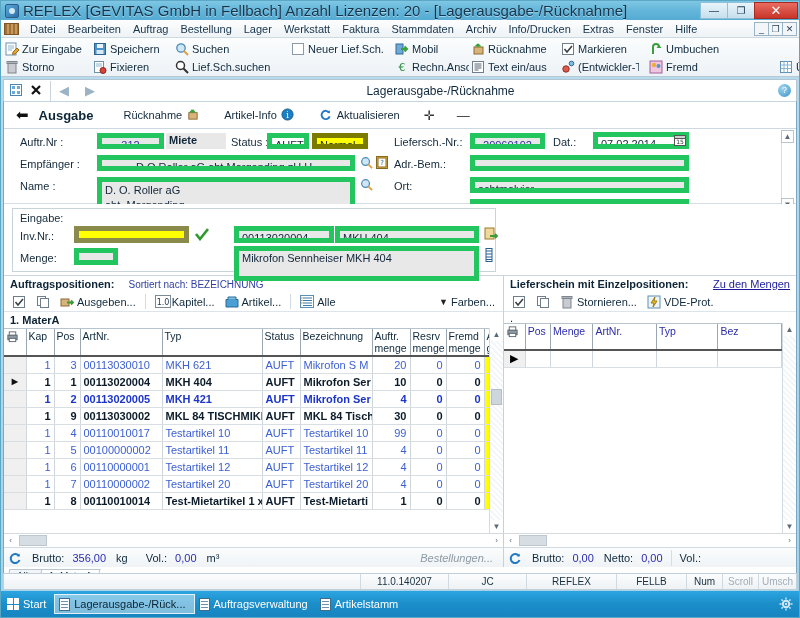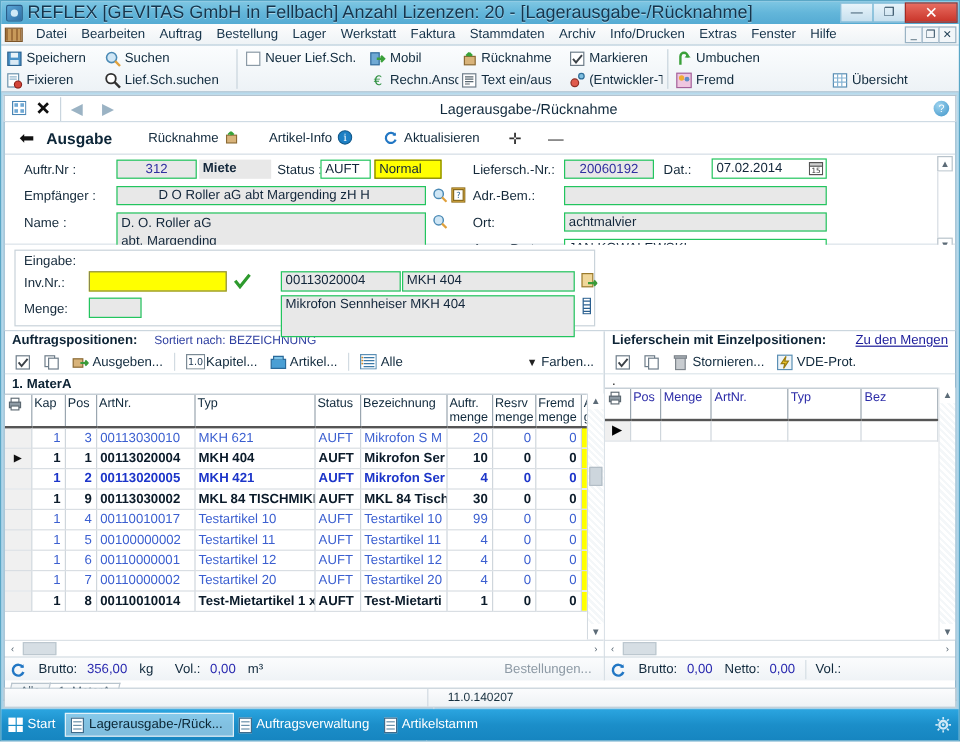--- a/index.html
+++ b/index.html
@@ -128,21 +128,21 @@
   .fh-back { font-size: 15px; color:#111; padding: 0 10px 0 6px; }
   .fh-title { font-weight: bold; font-size: 13px; color: #0d2638; margin-right: 30px;}
   .fh-item { display:flex; align-items:center; gap:4px; font-size:11px; color:#11293c; margin-right: 24px;}
   .fh-plus { color:#333; font-size:13px; margin-right:22px;}
   .fh-minus { color:#333; font-size:13px; }
 
   
   .form-area { position: relative; height: 75px; border-bottom:1px solid #d5dee5; background:#fff;}
   .fl { position: absolute; font-size: 11px; color: #14293a; }
   .fi {
-    position: absolute; background: #e8e8e8; border: 1px solid #22c55e;
+    position: absolute; background: #e8e8e8; border: 5px solid #22c55e;
     font-size: 11px; color: #12263a; padding: 1px 3px; line-height: 13px; overflow:hidden;
   }
   .fi.white { background: #fff; }
   .fi.val-blue { color: #30309f; text-align: center; }
   .fi.yellow { background: #ffff00; }
   .fi.bold { font-weight: bold; }
   .fi.plain { background: transparent; border: none; }
   .mini-ico { position:absolute; width:14px; height:14px; }
 
   
@@ -209,38 +209,38 @@
   .hsb-thumb { position:absolute; left:2px; top:0; width:28px; height:11px; background:#d6dee4; border:1px solid #bcc7cf;}
 
   
   .totbar {
     display:flex; align-items:center; height:20px; gap:0;
     background: linear-gradient(to bottom,#fbfcfd,#eff3f6);
     border-top:1px solid #d2dbe2; font-size:11px; color:#10293c; padding:0 4px;
   }
   .totbar .v { color:#2b2bb0; }
   .totbar .lab { margin-left: 10px; margin-right: 8px;}
-  .totbar .dim { color:#8d9aa5; margin-left:auto; margin-right:6px;}
+  .totbar .dim { color:#8d9aa5; margin-left:auto; margin-right:6px;font-style:italic;}
   .tot-sep { width:1px; height:16px; background:#d5dee4; margin:0 8px;}
 
   
   .bottom-tabs { display:flex; align-items:flex-end; height:15px; margin:1px 0 0 4px;}
   .btab {
     font-size:10px; padding:0 6px 0 8px; height:14px; line-height:14px;
     background:#f3f6f8; border:1px solid #b9c5ce; border-bottom:none;
     transform: skewX(-12deg); margin-right:-1px; color:#102a3d;
   }
   .btab span { display:inline-block; transform: skewX(12deg); }
   .btab.active { background:#fff; }
 
   
   .statusbar {
     position:absolute; left:2px; right:2px; bottom:27px; height:17px;
     background: linear-gradient(to bottom,#fbfcfd,#eef2f5);
-    border:1px solid #c3cfd8; display:flex; align-items:center; font-size:10px; color:#17303f;flex-direction:column;
+    border:1px solid #c3cfd8; display:flex; align-items:center; font-size:10px; color:#17303f;
   }
   .sb-cell { border-left:1px solid #d2dae1; height:15px; line-height:15px; text-align:center;}
   .sb-cell.dim { color:#a2aeb8; }
   .sb-grow { flex:1; }
 
   
   .taskbar {
     position:absolute; left:0; right:0; bottom:0; height:26px;
     background: linear-gradient(to bottom,#2ba5e0 0%,#1b8ec9 50%,#1685c0 100%);
     display:flex; align-items:center; padding-left:4px; gap:0;
@@ -290,20 +290,45 @@
     <div class="menu-item">Hilfe</div>
     <div class="mdi-btns">
       <div class="mdi-btn">_</div>
       <div class="mdi-btn">❐</div>
       <div class="mdi-btn">✕</div>
     </div>
   </div>
 
   <div class="toolbar">
 
+    <div class="tb-group">
+      <div class="tb-row">
+        <div class="tb-item" style="width:88px">
+          <span class="ti">
+              <svg width="14" height="14" viewBox="0 0 14 14">
+                <rect x="1" y="1" width="10" height="12" fill="#fff" stroke="#6d93ad"></rect>
+                <path d="M3 4h6M3 6h6M3 8h4" stroke="#8fb4cc" stroke-width="1"></path>
+                <path d="M8 10l4-4 2 2-4 4-2.5.5z" fill="#e8a53a" stroke="#9c6c12"></path>
+              </svg>
+            </span>
+          <span>Zur Eingabe</span>
+        </div>
+      </div>
+      <div class="tb-row">
+        <div class="tb-item" style="width:88px">
+          <span class="ti">
+              <svg width="14" height="14" viewBox="0 0 14 14">
+                <rect x="3" y="3" width="8" height="10" fill="#c8ccd0" stroke="#7e858c"></rect>
+                <rect x="2" y="1.5" width="10" height="2" fill="#aeb4ba" stroke="#7e858c"></rect>
+              </svg>
+            </span>
+          <span>Storno</span>
+        </div>
+      </div>
+    </div>
 
     <div class="tb-group">
       <div class="tb-row">
         <div class="tb-item" style="width:82px">
           <span class="ti">
               <svg width="14" height="14" viewBox="0 0 14 14">
                 <rect x="1.5" y="1.5" width="11" height="11" fill="#4b93c9" stroke="#2c6391"></rect>
                 <rect x="4" y="2" width="6" height="4" fill="#e9f3f9"></rect>
                 <rect x="3.5" y="8" width="7" height="4" fill="#d9e9f4"></rect>
               </svg>

